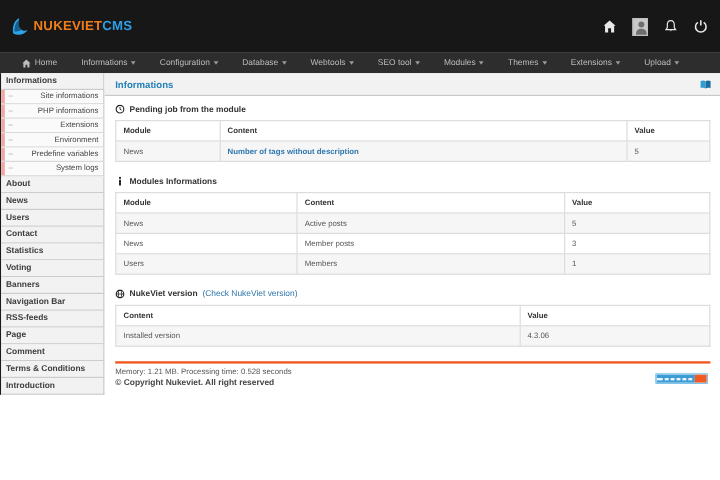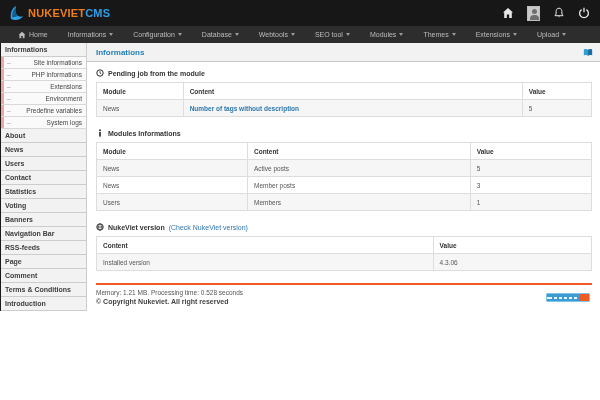--- a/index.html
+++ b/index.html
@@ -19,21 +19,21 @@
     --table-border:#dddddd;
     --stripe:#f6f6f6;
     --accent-orange:#f15a22;
     --footer-text:#444444;
   }
   *{margin:0;padding:0;box-sizing:border-box;}
   html,body{width:600px;height:400px;overflow:hidden;background:#fff;
     font-family:"Liberation Sans","DejaVu Sans",sans-serif;}
 
   
-  .topbar{height:26px;background:var(--header-bg);display:flex;align-items:center;
+  .topbar{height:44px;background:var(--header-bg);display:flex;align-items:center;
     justify-content:space-between;padding:0 10px 0 8px;}
   .logo{display:flex;align-items:center;gap:4px;}
   .logo-text{font-size:11px;font-weight:bold;letter-spacing:.2px;}
   .logo-text .brand{color:var(--logo-orange);}
   .logo-text .cms{color:var(--logo-blue);}
   .topbar-right{display:flex;align-items:center;gap:13px;}
   .tb-icon{width:12px;height:12px;display:inline-block;}
   .avatar{width:13px;height:15px;background:#c9c9c9;border:1px solid #bfbfbf;
     position:relative;overflow:hidden;}
   .avatar::before{content:"";position:absolute;left:4px;top:2px;width:5px;height:5px;

